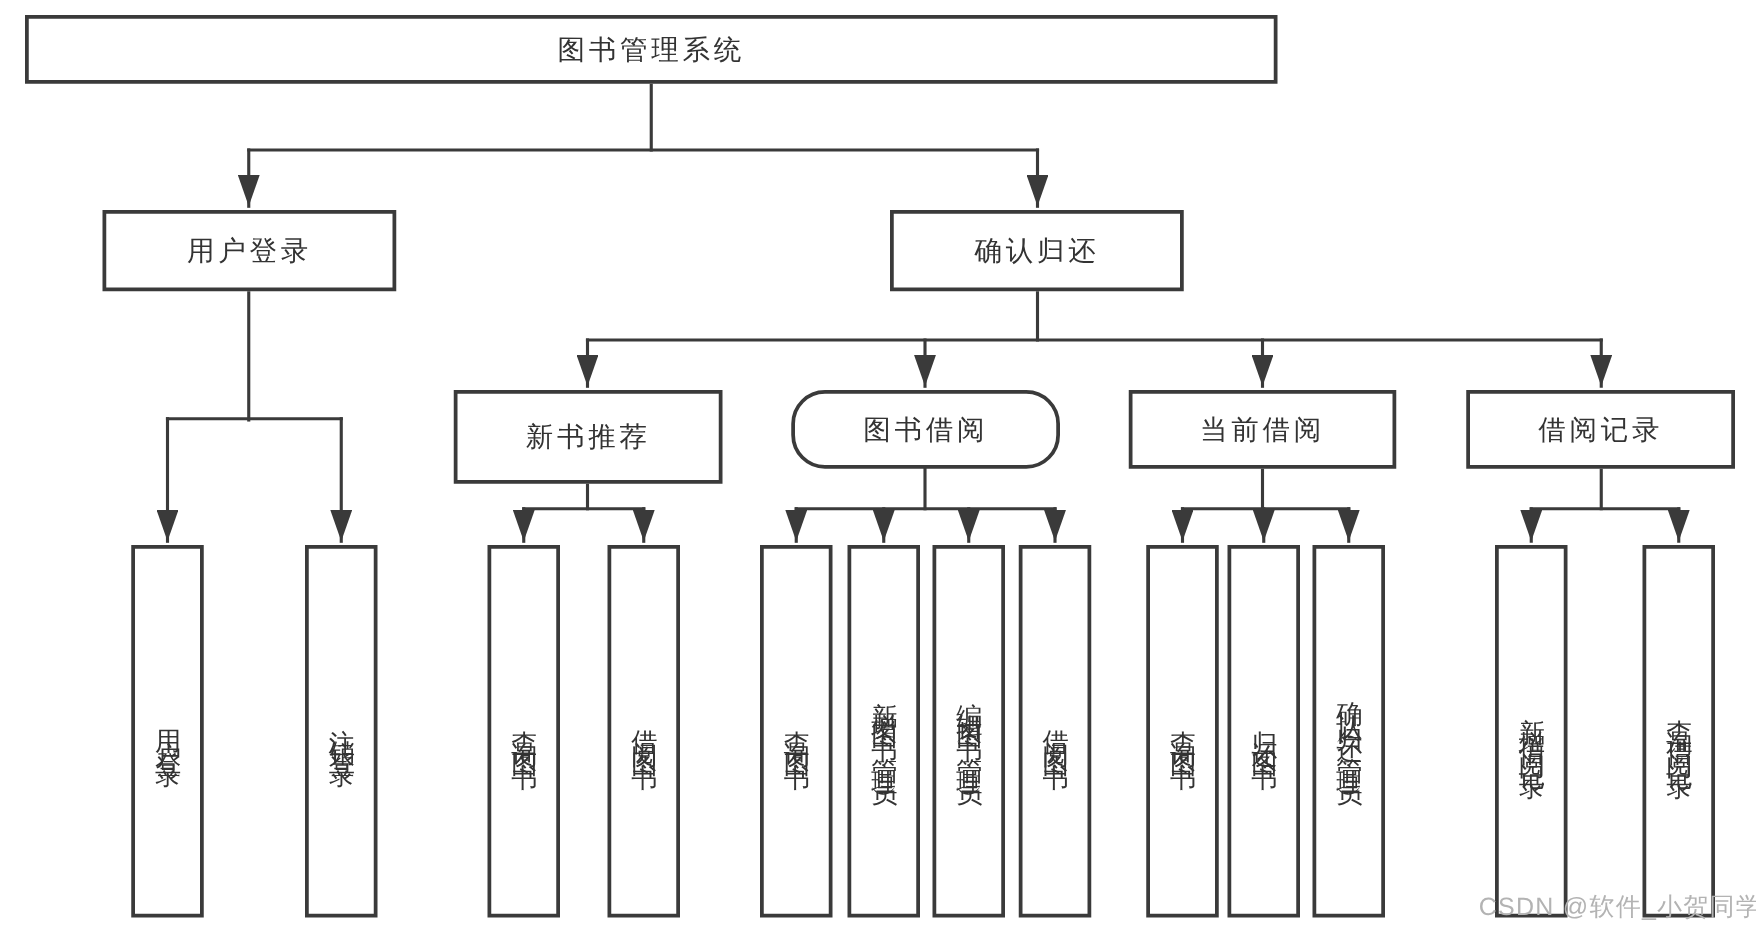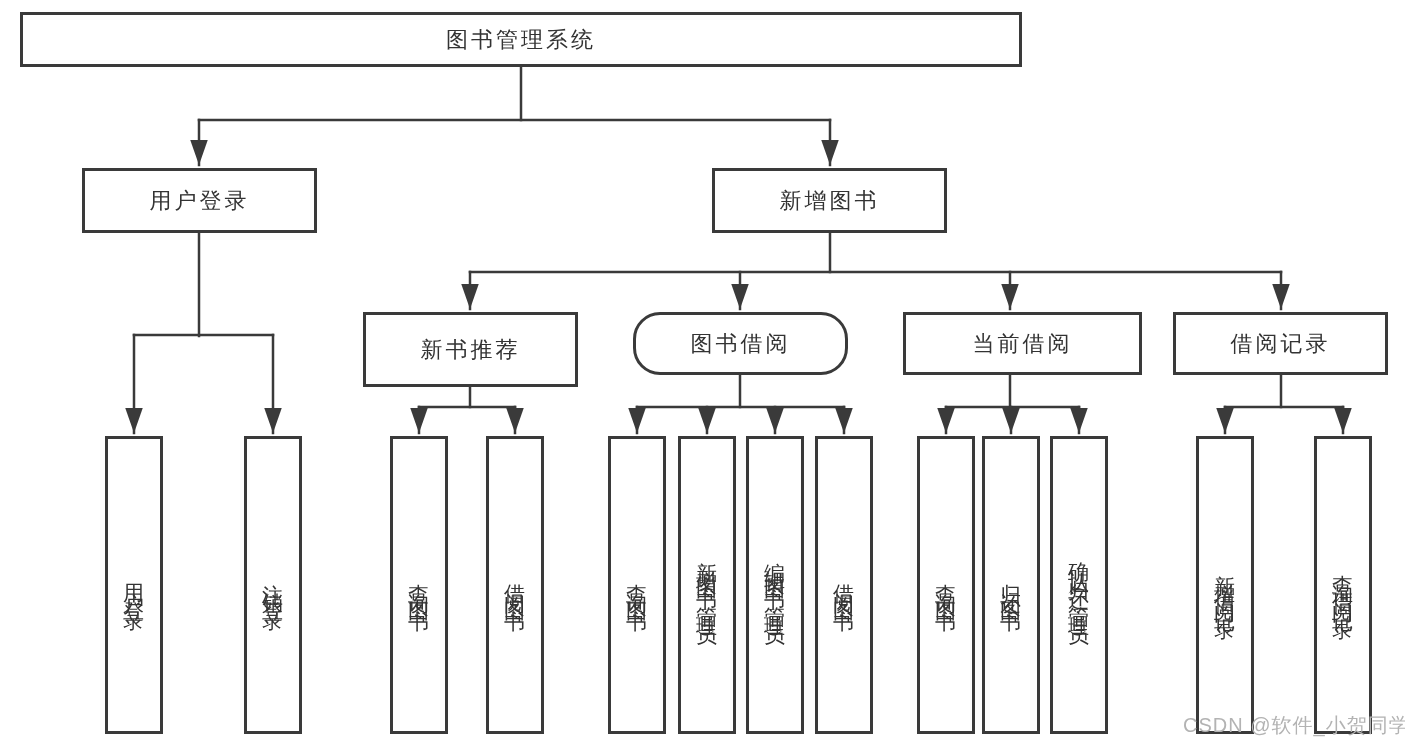--- a/index.html
+++ b/index.html
@@ -110,30 +110,30 @@
   </svg>
 
   <div class="node hbox" style="left:20px;top:12px;width:1002px;height:55px;">
     <span>图书管理系统</span>
   </div>
 
   <div class="node hbox" style="left:82px;top:168px;width:235px;height:65px;">
     <span>用户登录</span>
   </div>
   <div class="node hbox" style="left:712px;top:168px;width:235px;height:65px;">
-    <span>新增图书</span>
+    <span>确认归还</span>
   </div>
 
   <div class="node hbox" style="left:363px;top:312px;width:215px;height:75px;">
     <span>新书推荐</span>
   </div>
   <div class="node hbox" style="left:633px;top:312px;width:215px;height:63px;border-radius:27px;">
     <span>图书借阅</span>
   </div>
-  <div class="node hbox" style="left:903px;top:312px;width:239px;height:63px;">
+  <div class="node hbox" style="left:903px;top:312px;width:214px;height:63px;">
     <span>当前借阅</span>
   </div>
   <div class="node hbox" style="left:1173px;top:312px;width:215px;height:63px;font-family:Liberation Mono, monospace;">
     <span>借阅记录</span>
   </div>
 
   <div class="node leaf" style="left:105px;top:436px;width:58px;height:298px;">
     <span>用户登录</span>
   </div>
   <div class="node leaf" style="left:244px;top:436px;width:58px;height:298px;">

